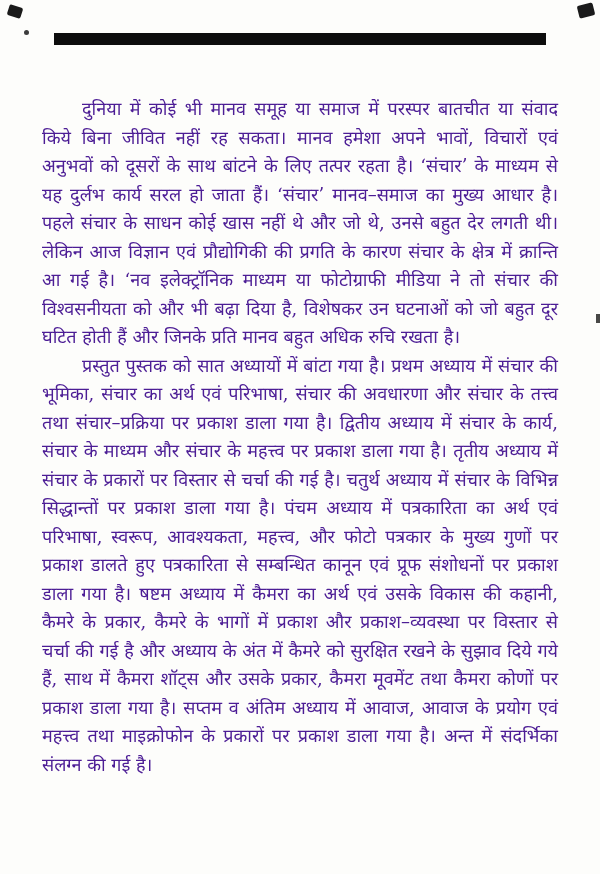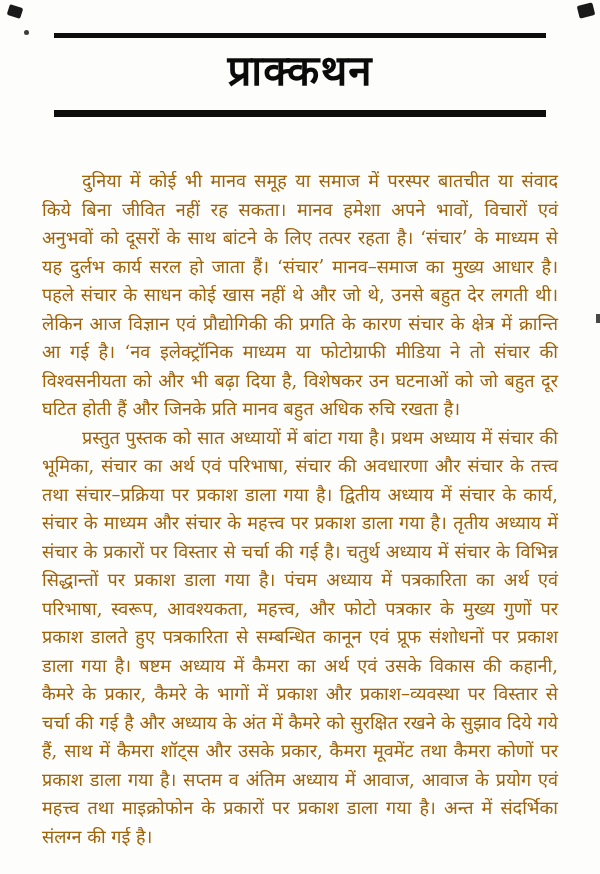--- a/index.html
+++ b/index.html
@@ -47,21 +47,21 @@
     letter-spacing: 1px;
     color: #0b0b0b;
   }
   .body-text-block {
     margin-top: 50px;
     padding: 0 42px;
     font-size: 18px;
     line-height: 28.5px;
     text-align: justify;
     text-justify: inter-word;
-    color: #a16207;
+    color: #4c1d95;
   }
   .para {
     margin: 0;
     text-indent: 40px;
   }
   .bold {
     font-weight: 400;
   }
 </style>
 </head>
@@ -69,21 +69,20 @@
 
 <div class="page">
 
   <div class="artifact tl"></div>
   <div class="artifact tl2"></div>
   <div class="artifact tr"></div>
   <div class="artifact re"></div>
 
   <div class="title-block">
     <div class="rule rule-top"></div>
-    <h1 class="title">प्राक्कथन</h1>
     <div class="rule rule-bottom"></div>
   </div>
 
   <div class="body-text-block">
     <p class="para"><span>दुनिया में कोई भी मानव समूह या समाज में परस्पर बातचीत या संवाद किये बिना जीवित नहीं रह सकता। मानव हमेशा अपने भावों, विचारों एवं अनुभवों को दूसरों के साथ बांटने के लिए तत्पर रहता है। ‘संचार’ के माध्यम से यह दुर्लभ कार्य सरल हो जाता हैं। ‘संचार’ मानव–समाज का मुख्य आधार है। पहले संचार के साधन कोई खास नहीं थे और जो थे, उनसे बहुत देर लगती थी। लेकिन आज विज्ञान एवं प्रौद्योगिकी की प्रगति के कारण संचार के क्षेत्र में क्रान्ति आ गई है। ‘नव इलेक्ट्रॉनिक माध्यम या फोटोग्राफी मीडिया ने तो संचार की विश्वसनीयता को और भी बढ़ा दिया है, विशेषकर उन घटनाओं को जो बहुत दूर घटित होती हैं और जिनके प्रति मानव बहुत अधिक रुचि रखता है।</span></p>
     <p class="para"><span>प्रस्तुत पुस्तक को </span><span class="bold">सात</span><span> अध्यायों में बांटा गया है। </span><span class="bold">प्रथम</span><span> अध्याय में संचार की भूमिका, संचार का अर्थ एवं परिभाषा, संचार की अवधारणा और संचार के तत्त्व तथा संचार–प्रक्रिया पर प्रकाश डाला गया है। </span><span class="bold">द्वितीय</span><span> अध्याय में संचार के कार्य, संचार के माध्यम और संचार के महत्त्व पर प्रकाश डाला गया है। </span><span class="bold">तृतीय</span><span> अध्याय में संचार के प्रकारों पर विस्तार से चर्चा की गई है। </span><span class="bold">चतुर्थ</span><span> अध्याय में संचार के विभिन्न सिद्धान्तों पर प्रकाश डाला गया है। </span><span class="bold">पंचम</span><span> अध्याय में पत्रकारिता का अर्थ एवं परिभाषा, स्वरूप, आवश्यकता, महत्त्व, और फोटो पत्रकार के मुख्य गुणों पर प्रकाश डालते हुए पत्रकारिता से सम्बन्धित कानून एवं प्रूफ संशोधनों पर प्रकाश डाला गया है। </span><span class="bold">षष्टम</span><span> अध्याय में कैमरा का अर्थ एवं उसके विकास की कहानी, कैमरे के प्रकार, कैमरे के भागों में प्रकाश और प्रकाश–व्यवस्था पर विस्तार से चर्चा की गई है और अध्याय के अंत में कैमरे को सुरक्षित रखने के सुझाव दिये गये हैं, साथ में कैमरा शॉट्स और उसके प्रकार, कैमरा मूवमेंट तथा कैमरा कोणों पर प्रकाश डाला गया है। </span><span class="bold">सप्तम व अंतिम</span><span> अध्याय में आवाज, आवाज के प्रयोग एवं महत्त्व तथा माइक्रोफोन के प्रकारों पर प्रकाश डाला गया है। </span><span class="bold">अन्त</span><span> में संदर्भिका संलग्न की गई है।</span></p>
   </div>
 
 </div>
 

